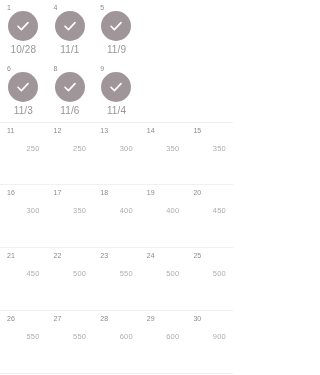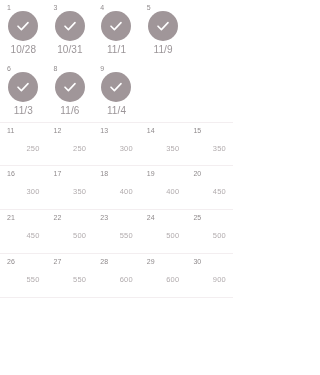--- a/index.html
+++ b/index.html
@@ -24,21 +24,21 @@
     flex-direction: column;
   }
 
   .row {
     display: flex;
     width: 233px;
     box-sizing: border-box;
   }
   .row.icon-row { height: 61px; }
   .row.value-row {
-    height: 44px;
+    height: 63px;
     border-bottom: 1px solid #f3eef0;
   }
   .row.value-row.first-value-row {
     border-top: 1px solid #f3eef0;
   }
 
   .cell {
     width: 46.6px;
     box-sizing: border-box;
     position: relative;
@@ -112,33 +112,20 @@
             <span>
               <svg width="16" height="16" viewBox="0 0 16 16">
                 <path d="M3 8.2 L6.4 11.6 L13 4.6" fill="none" stroke="#ffffff" stroke-width="1.6" stroke-linecap="round" stroke-linejoin="round"></path>
               </svg>
             </span>
           </div>
         </div>
         <div class="date">10/28</div>
       </div>
       <div class="cell">
-        <span class="idx">3</span>
-        <div class="circle-wrap">
-          <div class="circle" style="background: rgb(160, 150, 153);">
-            <span>
-              <svg width="16" height="16" viewBox="0 0 16 16">
-                <path d="M3 8.2 L6.4 11.6 L13 4.6" fill="none" stroke="#ffffff" stroke-width="1.6" stroke-linecap="round" stroke-linejoin="round"></path>
-              </svg>
-            </span>
-          </div>
-        </div>
-        <div class="date">10/31</div>
-      </div>
-      <div class="cell">
         <span class="idx">4</span>
         <div class="circle-wrap">
           <div class="circle" style="background: rgb(160, 150, 153);">
             <span>
               <svg width="16" height="16" viewBox="0 0 16 16">
                 <path d="M3 8.2 L6.4 11.6 L13 4.6" fill="none" stroke="#ffffff" stroke-width="1.6" stroke-linecap="round" stroke-linejoin="round"></path>
               </svg>
             </span>
           </div>
         </div>

